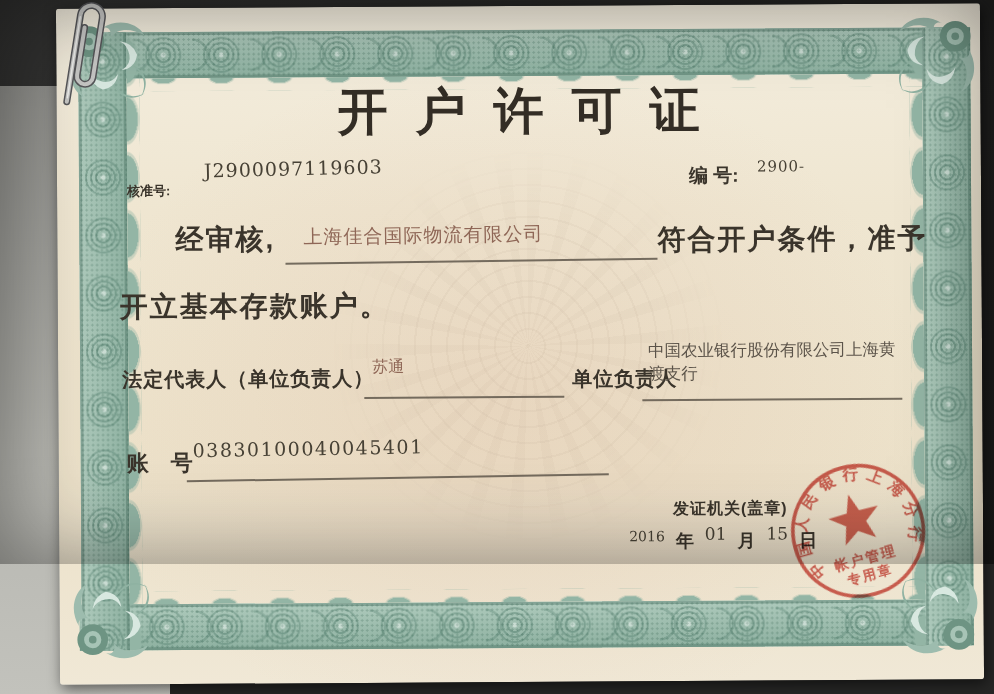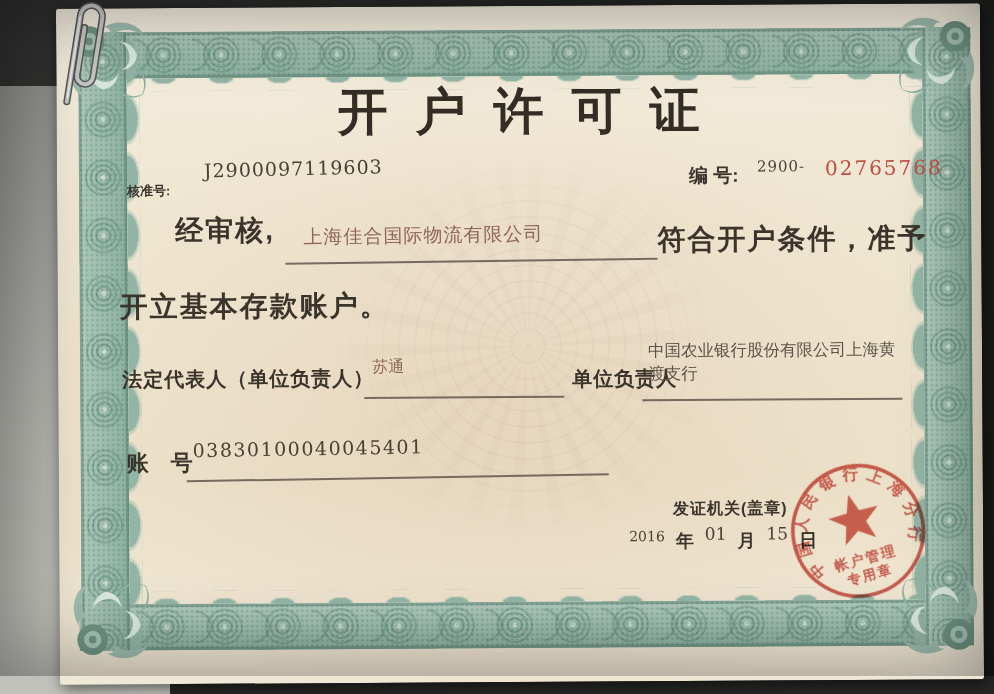--- a/index.html
+++ b/index.html
@@ -1,21 +1,21 @@
 <!DOCTYPE html>
 <html><head>
 <meta charset="utf-8">
 <style>
   html,body{margin:0;padding:0;}
   body{
     width:994px;height:694px;overflow:hidden;
     font-family:"Liberation Sans",sans-serif;
     background:#262625;
   }
-  .photo{position:relative;width:994px;height:676px;background:linear-gradient(120deg,#323231 0%,#262625 60%,#1e1e1d 100%);}
+  .photo{position:relative;width:994px;height:564px;background:linear-gradient(120deg,#323231 0%,#262625 60%,#1e1e1d 100%);}
   .photo::after{content:"";position:absolute;inset:0;pointer-events:none;box-shadow:inset 0 0 90px rgba(0,0,0,.45);z-index:9;}
   .surface{
     position:absolute;left:0;top:86px;width:170px;height:608px;
     background:linear-gradient(180deg,#8e8e8a,#b6b6b0 60%,#c2c2bc);
   }
   
   .paper{
     position:absolute;left:58px;top:6px;width:924px;height:676px;
     background:
       radial-gradient(ellipse at 48% 58%, rgba(205,150,125,.16), transparent 62%),
@@ -168,23 +168,22 @@
       </svg>
     </div>
 
     <div class="t title">开户许可证</div>
 
     <div class="t label" style="left:70px;top:174px;font-size:13px;">核准号:</div>
     <div class="t serif value" style="left:147px;top:150px;font-size:19px;letter-spacing:1px;transform:rotate(-1deg);">J2900097119603</div>
 
     <div class="t label" style="left:632px;top:158px;font-size:19px;">编 号:</div>
     <div class="t serif value" style="left:700px;top:153px;font-size:15px;letter-spacing:1px;">2900-</div>
-    <div class="t serif" style="left:768px;top:152px;font-size:20px;letter-spacing:2px;color:#c04b41;">02765768</div>
-
-    <div class="t big" style="left:118px;top:204px;">经审核,</div>
+
+    <div class="t big" style="left:118px;top:213px;">经审核,</div>
     <div class="t handv" style="left:246px;top:216px;font-size:19px;letter-spacing:1px;transform:rotate(-.5deg);">上海佳合国际物流有限公司</div>
     <div class="uline" style="left:228px;top:254px;width:372px;transform:rotate(-.4deg);"></div>
     <div class="t big" style="left:600px;top:216px;">符合开户条件，准予</div>
     <div class="t big" style="left:62px;top:280px;">开立基本存款账户。</div>
 
     <div class="t label" style="left:64px;top:358px;font-size:20px;letter-spacing:1px;">法定代表人（单位负责人）</div>
     <div class="t handv" style="left:314px;top:350px;font-size:16px;">苏通</div>
     <div class="uline" style="left:306px;top:390px;width:200px;"></div>
 
     <div class="t label" style="left:514px;top:360px;font-size:20px;letter-spacing:1px;">单位负责人</div>

